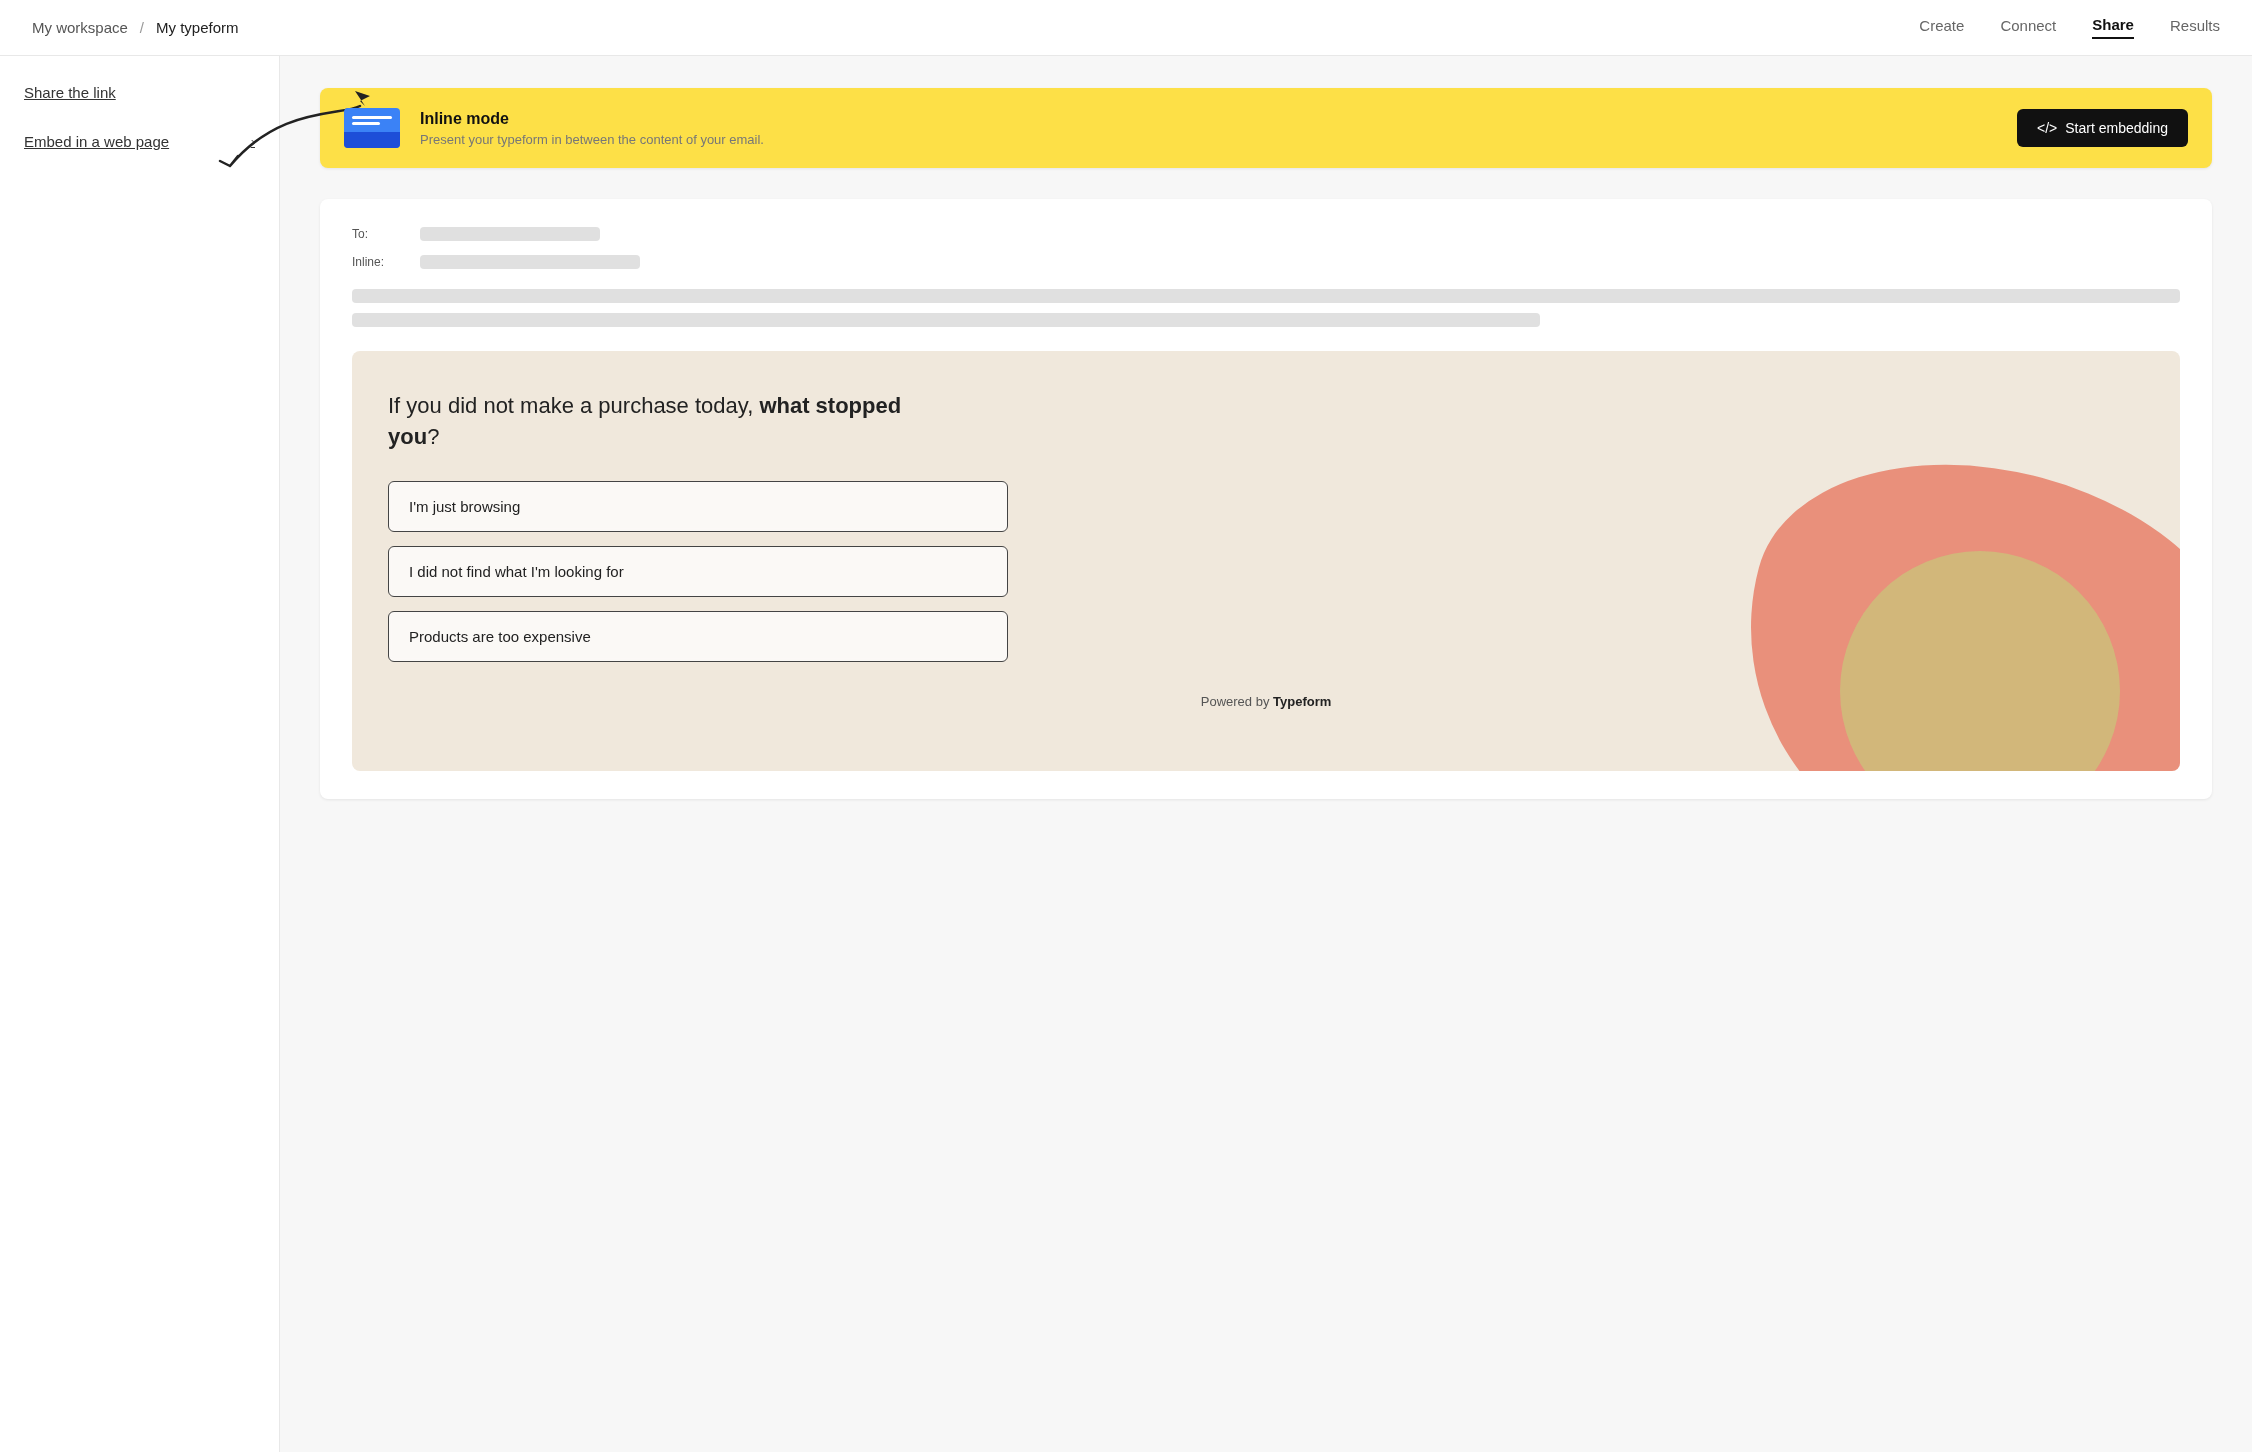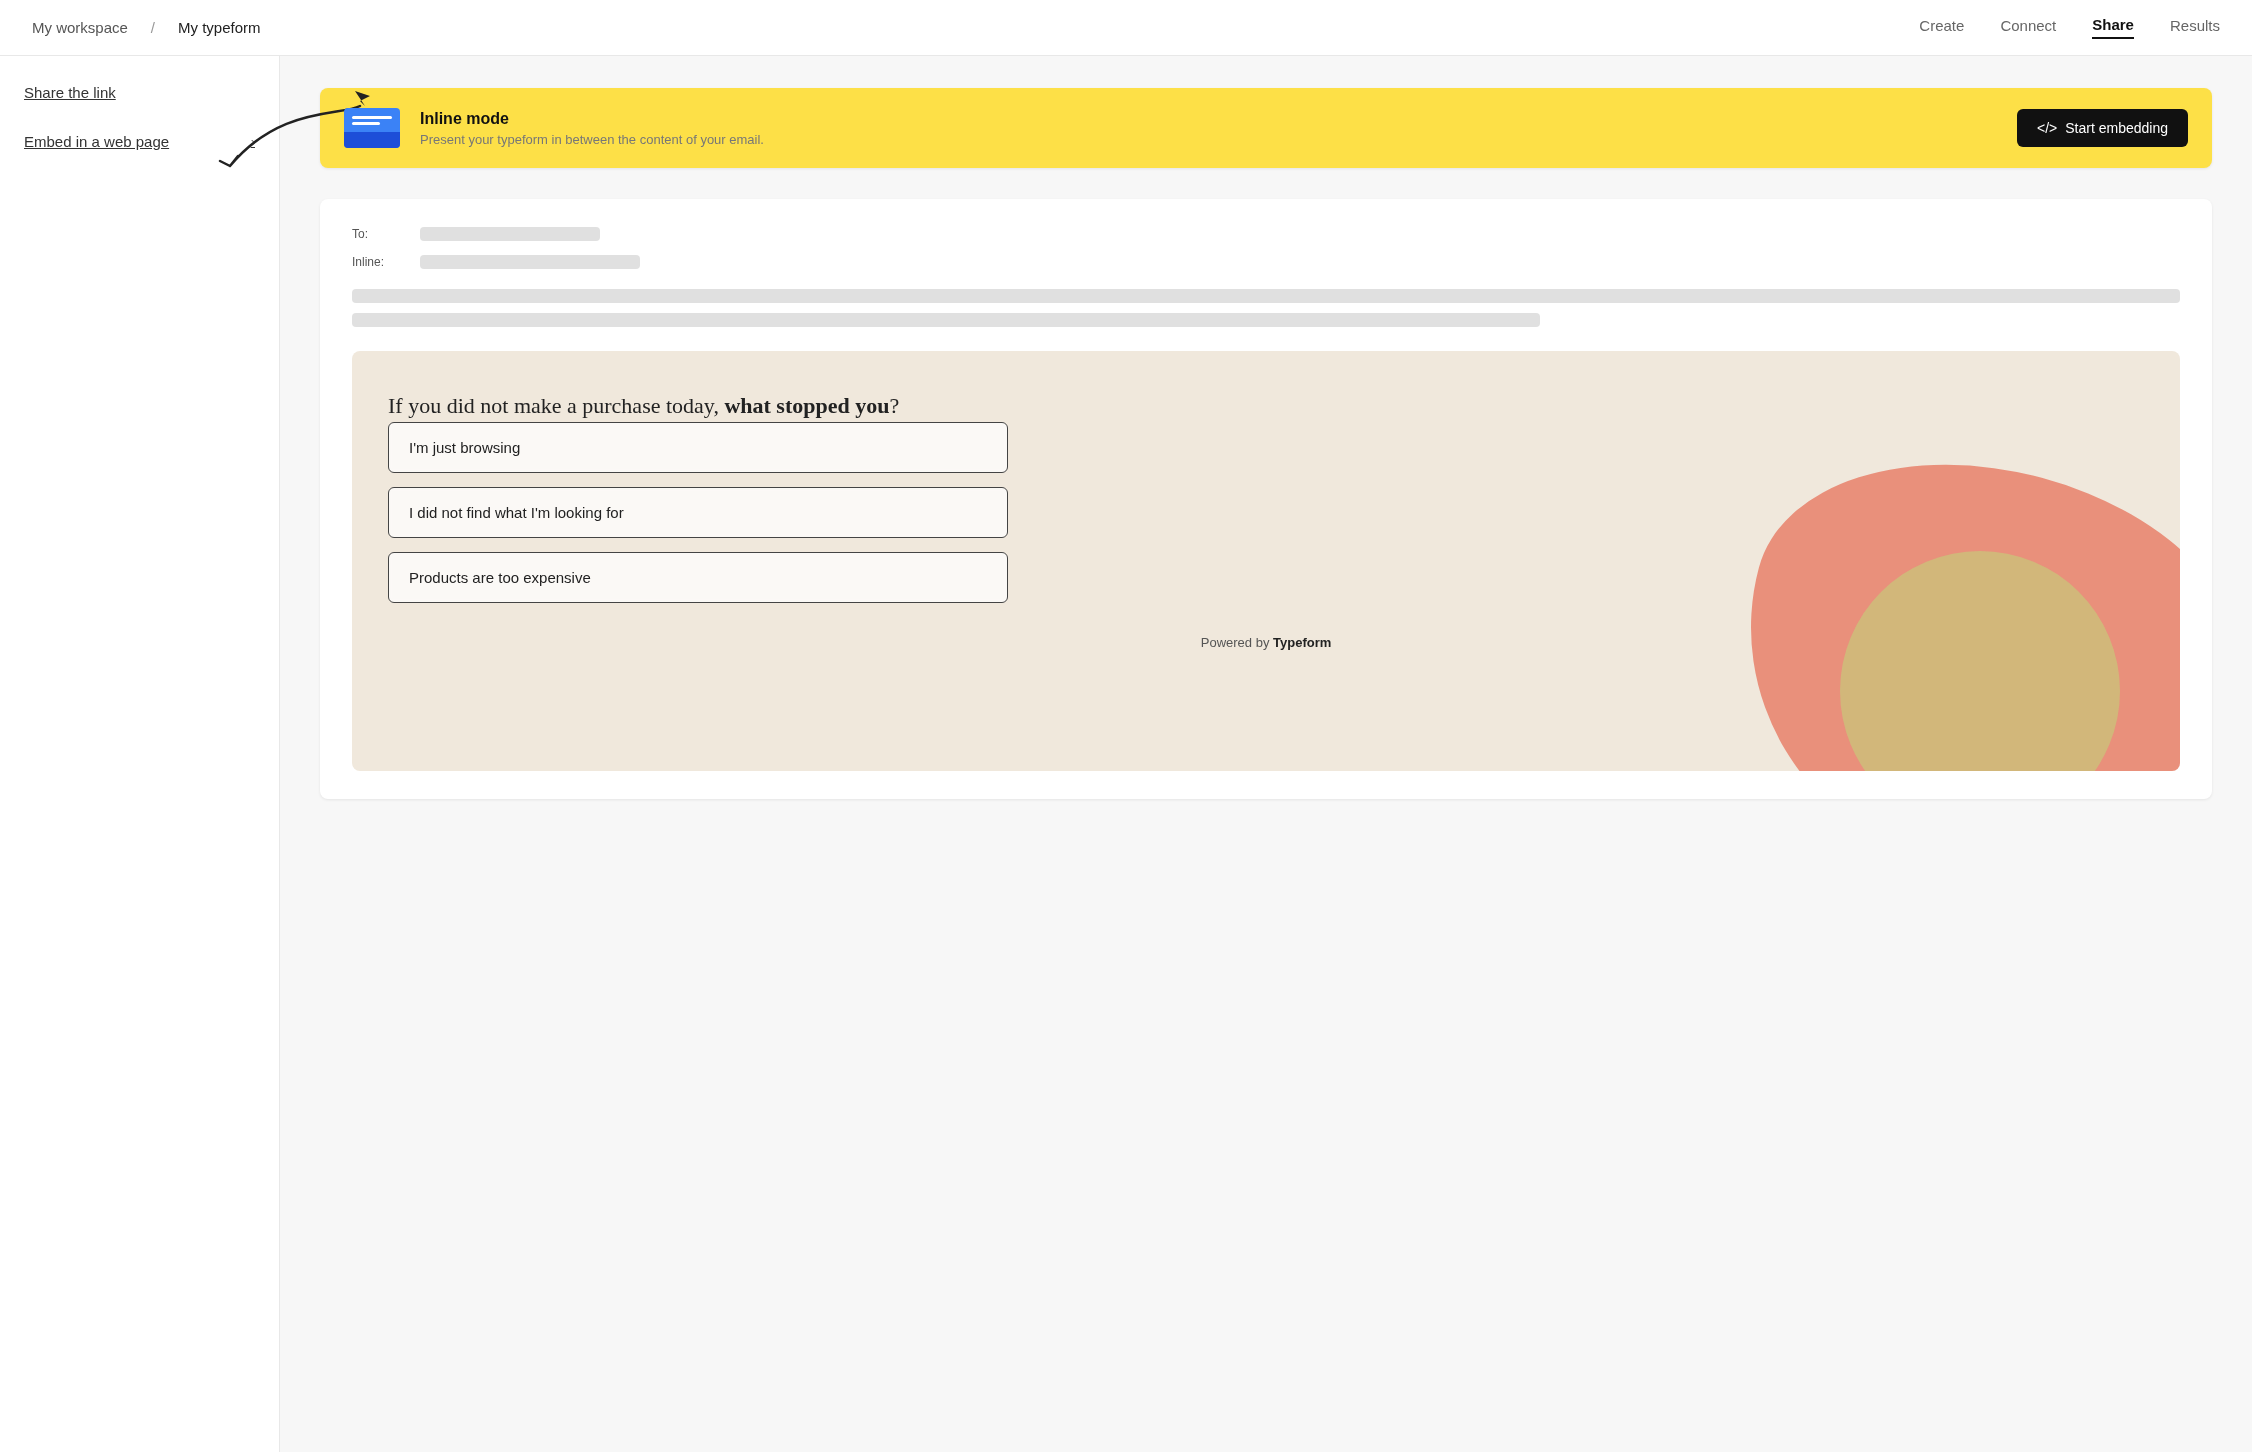--- a/index.html
+++ b/index.html
@@ -15,21 +15,21 @@
       display: flex;
       align-items: center;
       justify-content: space-between;
       padding: 0 32px;
       height: 56px;
       border-bottom: 1px solid #e8e8e8;
     }
     .breadcrumb {
       display: flex;
       align-items: center;
-      gap: 23px;
+      gap: 12px;
       font-size: 15px;
       color: #555;
     }
     .breadcrumb-separator {
       color: #999;
     }
     .breadcrumb-current {
       color: #222;
       font-weight: 500;
     }
@@ -258,23 +258,23 @@
     }
 
     .typeform-content {
       position: relative;
       z-index: 1;
     }
 
     .typeform-question {
       font-size: 22px;
       color: #222;
+      margin-bottom: 28px;
       line-height: 1.4;
       max-width: 560px;
-      font-family: Liberation Serif, serif;
     }
     .typeform-question strong {
       font-weight: 700;
     }
 
     .typeform-option {
       background: rgba(255,255,255,0.75);
       border: 1.5px solid #444;
       border-radius: 6px;
       padding: 16px 20px;

